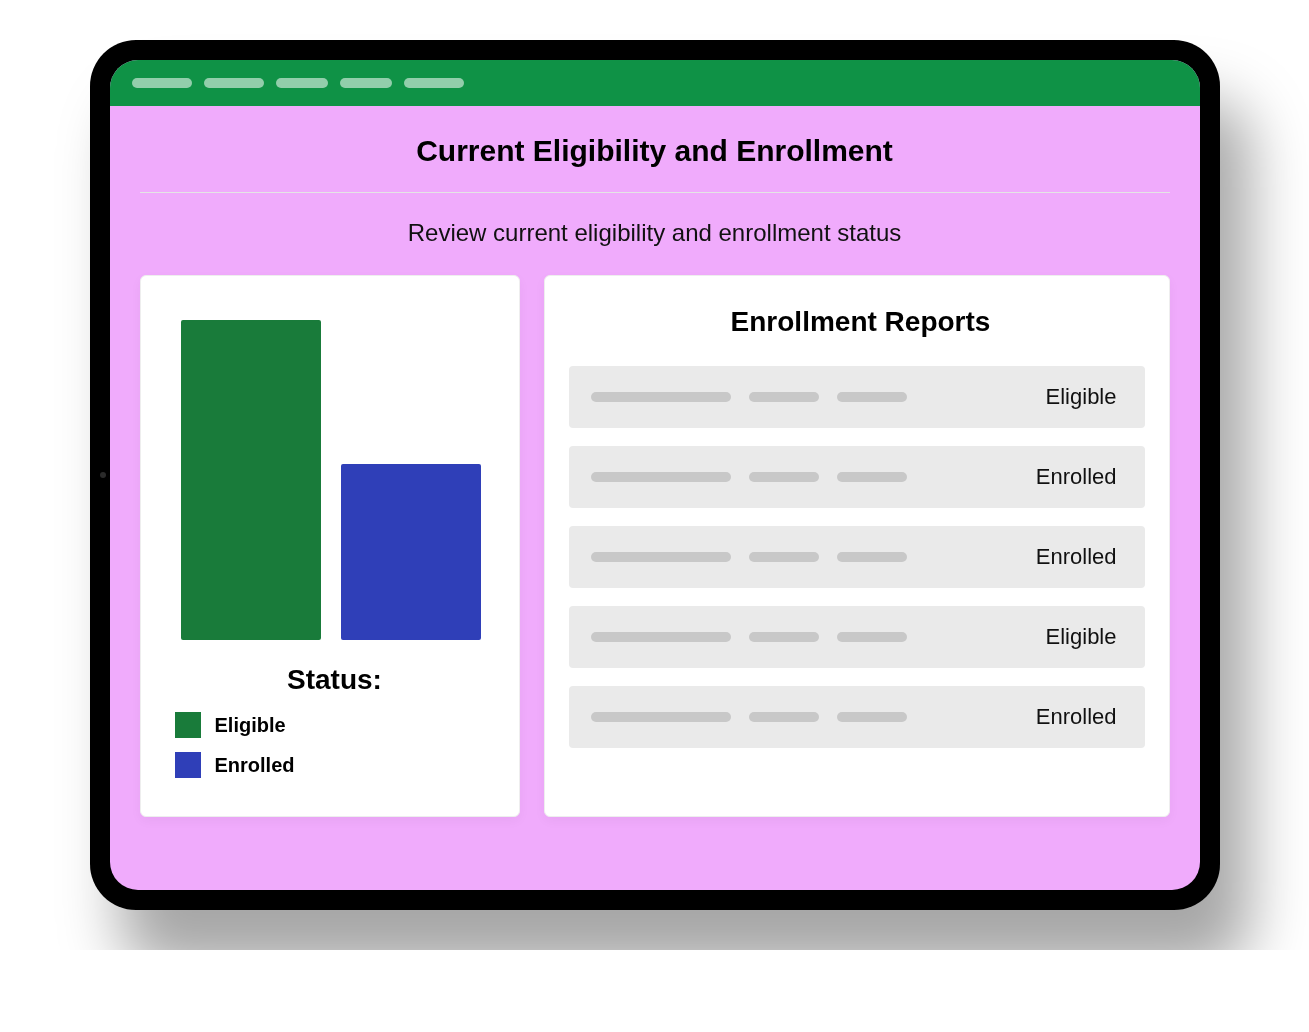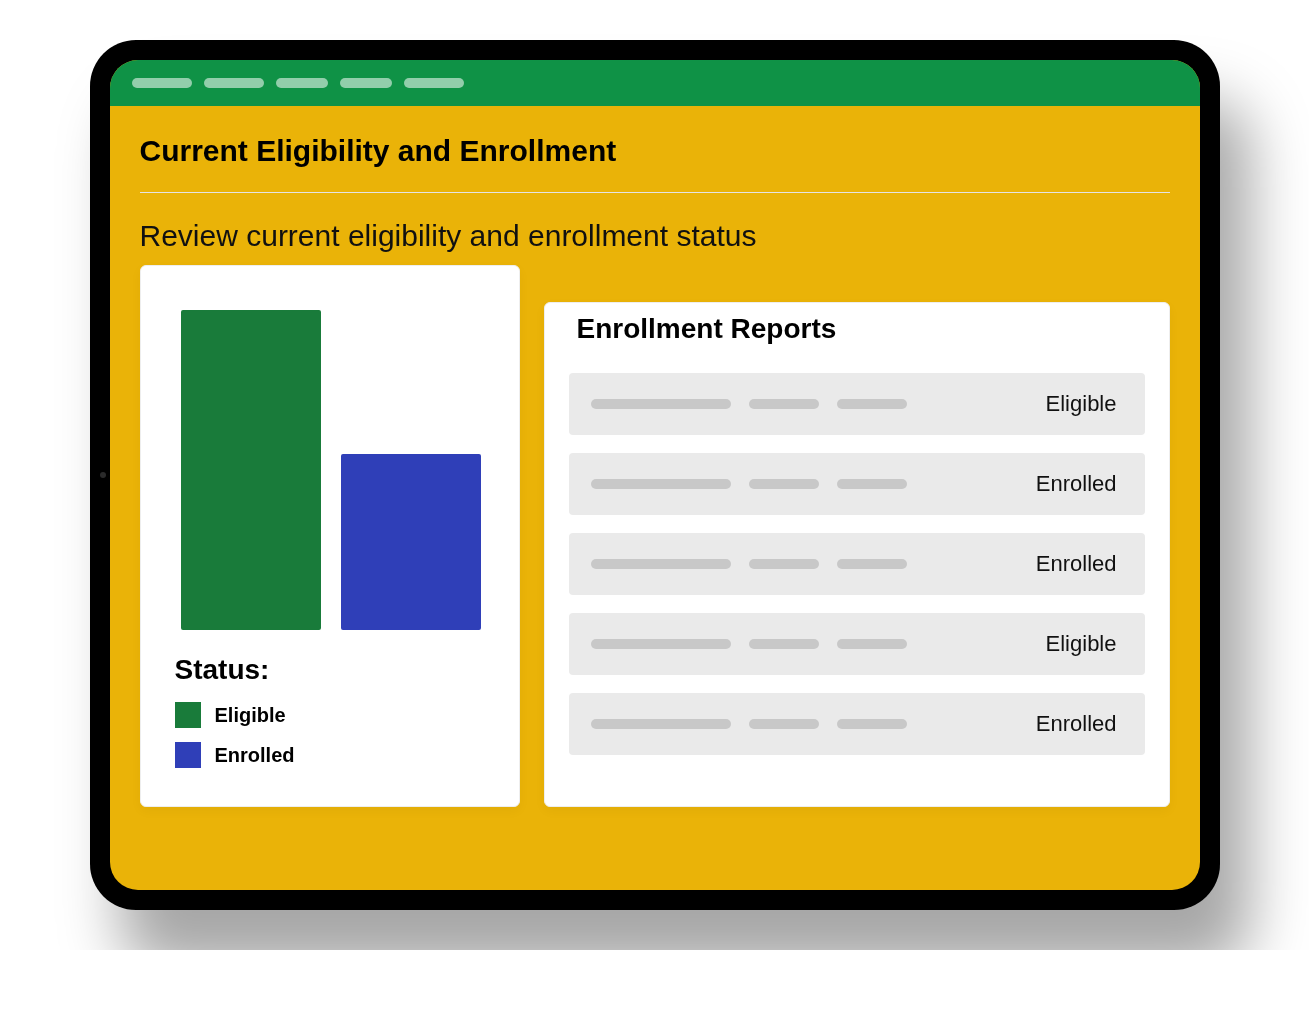--- a/index.html
+++ b/index.html
@@ -26,25 +26,26 @@
     top: 50%;
     transform: translateY(-50%);
     width: 6px;
     height: 6px;
     background: #2a2a2a;
     border-radius: 50%;
   }
   .screen {
     width: 100%;
     height: 100%;
-    background: #eab308;
+    background: #f0abfc;
     border-radius: 28px;
     overflow: hidden;
     display: flex;
     flex-direction: column;
+    text-align: center;
   }
   .green-bar {
     background: #0f9246;
     height: 46px;
     display: flex;
     align-items: center;
     padding: 0 22px;
     gap: 12px;
   }
   .bar-pill {
@@ -62,23 +63,23 @@
     font-weight: 700;
     color: #000;
     margin-bottom: 24px;
   }
   hr.rule {
     border: none;
     border-top: 1px solid #e5e5e5;
     margin-bottom: 26px;
   }
   .subtitle {
-    font-size: 30px;
+    font-size: 24px;
     color: #111;
-    margin-bottom: 12px;
+    margin-bottom: 28px;
   }
   .panels {
     display: flex;
     gap: 24px;
     align-items: stretch;
   }
   .card {
     background: #fff;
     border: 1px solid #eee;
     border-radius: 6px;
@@ -113,22 +114,21 @@
   .swatch {
     width: 26px;
     height: 26px;
   }
   .legend-label {
     font-size: 20px;
     font-weight: 700;
   }
   .reports-card {
     flex: 1;
-    padding-top: 4px;
-    margin-top: 37px;
+    padding-top: 24px;
   }
   .reports-title {
     font-size: 28px;
     font-weight: 700;
     margin: 6px 0 28px 8px;
   }
   .report-row {
     background: #eaeaea;
     border-radius: 4px;
     height: 62px;

